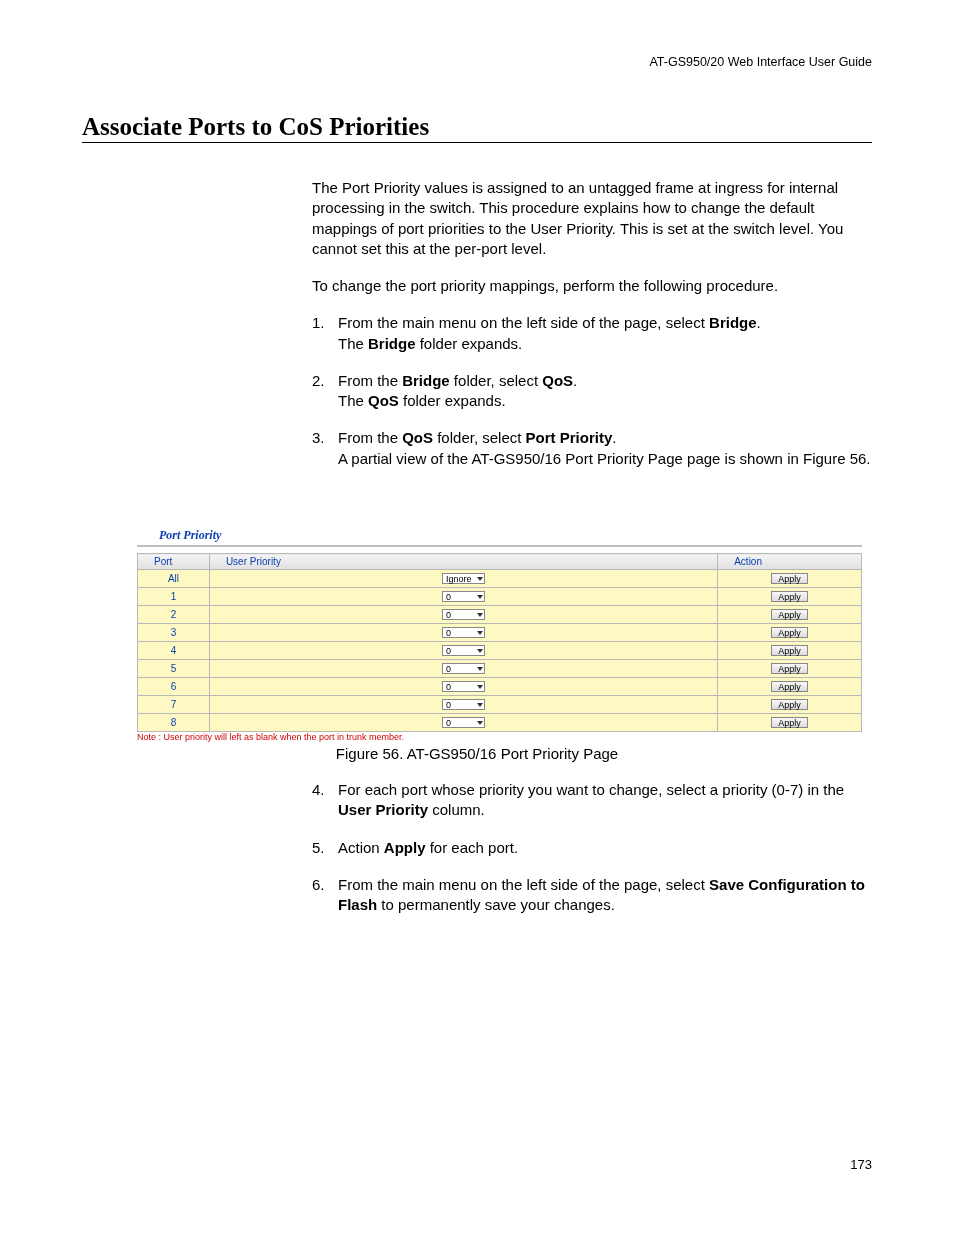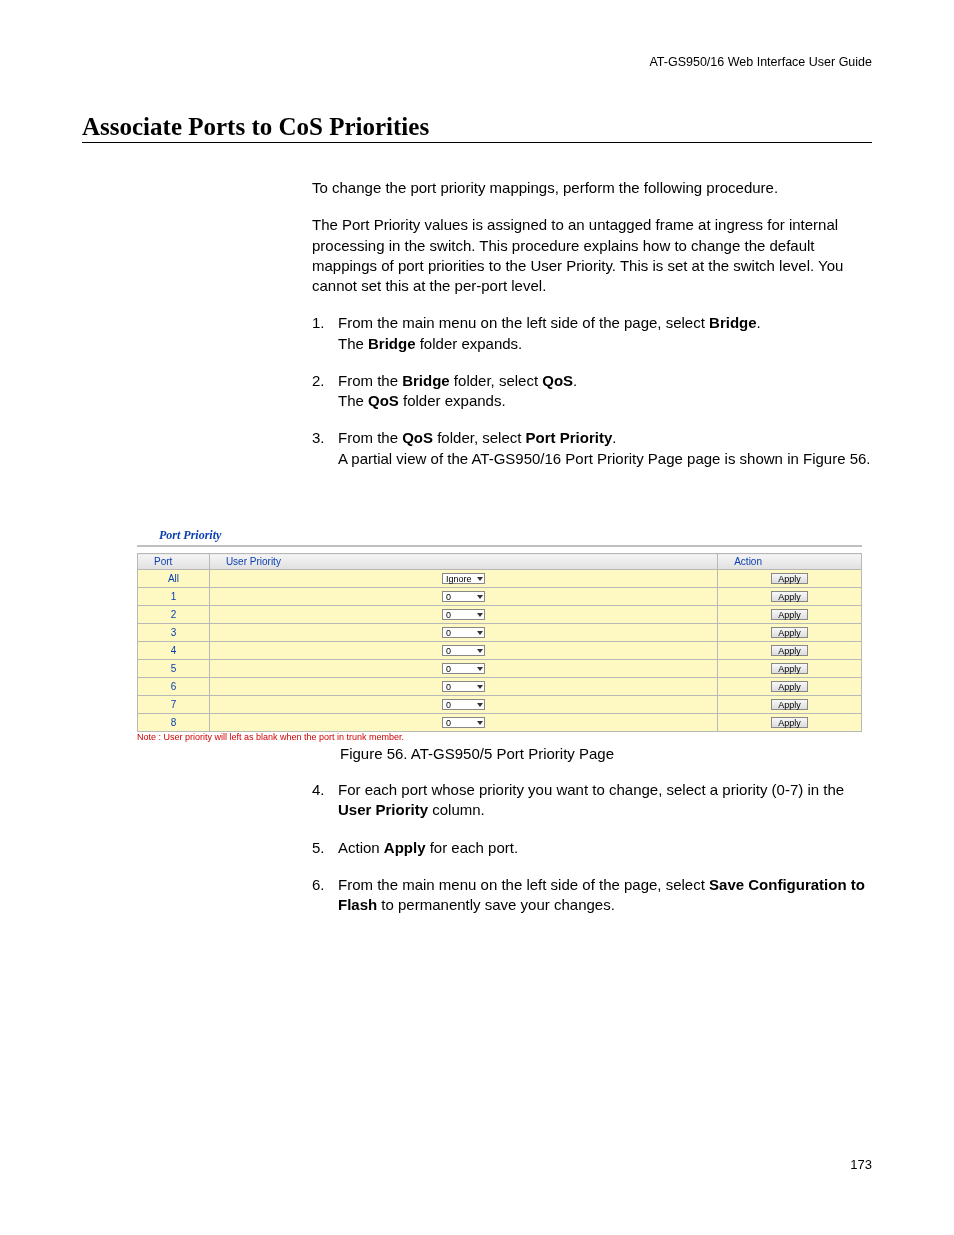--- a/index.html
+++ b/index.html
@@ -146,28 +146,28 @@
       position: absolute;
       bottom: 63px;
       right: 82px;
       font-size: 13px;
       margin-top: 41px;
     }
   </style>
 </head>
 <body>
 
-<div class="header-text">AT-GS950/16  Web Interface User Guide</div>
+<div class="header-text">AT-GS950/20  Web Interface User Guide</div>
 
 <h1 class="section-title">Associate Ports to CoS Priorities</h1>
 <hr class="title-rule">
 
 <div class="body-content">
+  <p class="para">The Port Priority values is assigned to an untagged frame at ingress for internal processing in the switch. This procedure explains how to change the default mappings of port priorities to the User Priority. This is set at the switch level. You cannot set this at the per-port level.</p>
   <p class="para">To change the port priority mappings, perform the following procedure.</p>
-  <p class="para">The Port Priority values is assigned to an untagged frame at ingress for internal processing in the switch. This procedure explains how to change the default mappings of port priorities to the User Priority. This is set at the switch level. You cannot set this at the per-port level.</p>
 
   <div class="ol-item">
     <div class="ol-num">1.</div>
     <div class="ol-text">
       <span>From the main menu on the left side of the page, select </span><span class="bold">Bridge</span><span>.</span><br>
       <span>The </span><span class="bold">Bridge</span><span> folder expands.</span>
     </div>
   </div>
 
   <div class="ol-item">
@@ -269,21 +269,21 @@
               <span class="dd-text">0</span>
               <span class="caret"></span>
             </span></td>
           <td><span class="apply-btn">Apply</span></td>
         </tr>
       </tbody>
   </table>
   <div class="figure-note">Note : User priority will left as blank when the port in trunk member.</div>
 </div>
 
-<div class="figure-caption">Figure 56. AT-GS950/5 Port Priority Page</div>
+<div class="figure-caption">Figure 56. AT-GS950/16 Port Priority Page</div>
 
 <div class="body-content-2">
   <div class="ol-item">
     <div class="ol-num">4.</div>
     <div class="ol-text">
       <span>For each port whose priority you want to change, select a priority (0-7) in the </span><span class="bold">User Priority</span><span> column.</span>
     </div>
   </div>
   <div class="ol-item">
     <div class="ol-num">5.</div>

